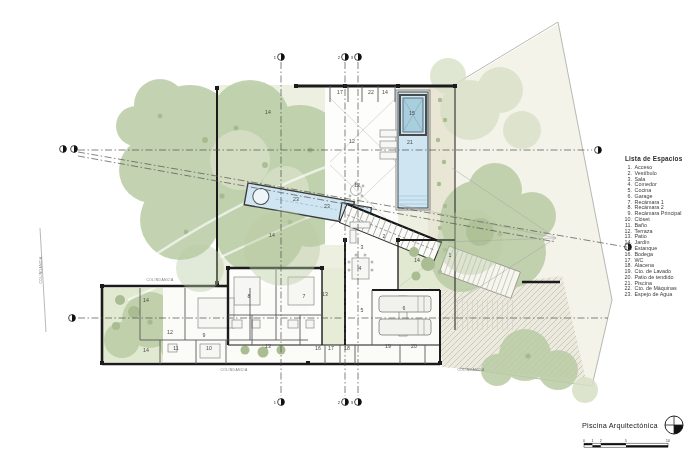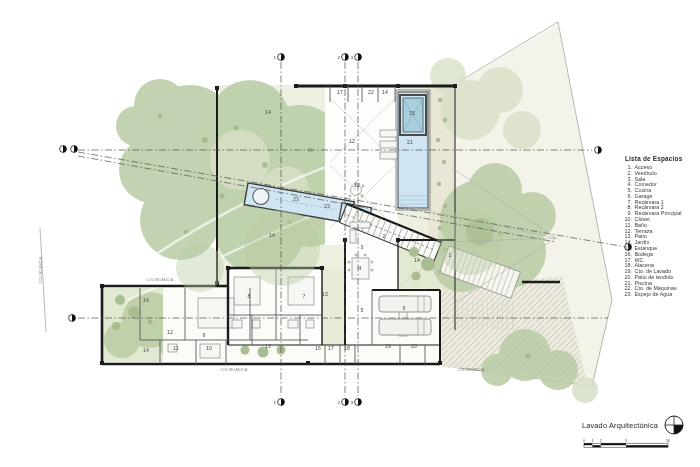--- a/index.html
+++ b/index.html
@@ -465,21 +465,21 @@
         </div>
         <div class="lg-row">
           <span class="lg-num">23.</span>
           <span>Espejo de Agua</span>
         </div>
       </div>
 </div>
 
 <div id="titleblock">
   <div class="title-row">
-    <span class="tb-title">Lavado Arquitectónica</span>
+    <span class="tb-title">Piscina Arquitectónica</span>
     <svg width="22" height="22" viewBox="-11 -11 22 22">
       <circle r="9" fill="#fff" stroke="#222" stroke-width="1"></circle>
       <path d="M0,0 L9,0 A9,9 0 0 1 0,9 Z" fill="#111"></path>
       <path d="M-9,0 H9 M0,-9 V9" stroke="#222" stroke-width="0.8"></path>
     </svg>
   </div>
   <svg id="scalebar" width="92" height="12" viewBox="0 0 92 12">
     <g id="scale-labels" class="scale-num">
           <text x="2" y="3.8">0</text>
           <text x="10.4" y="3.8">1</text>

